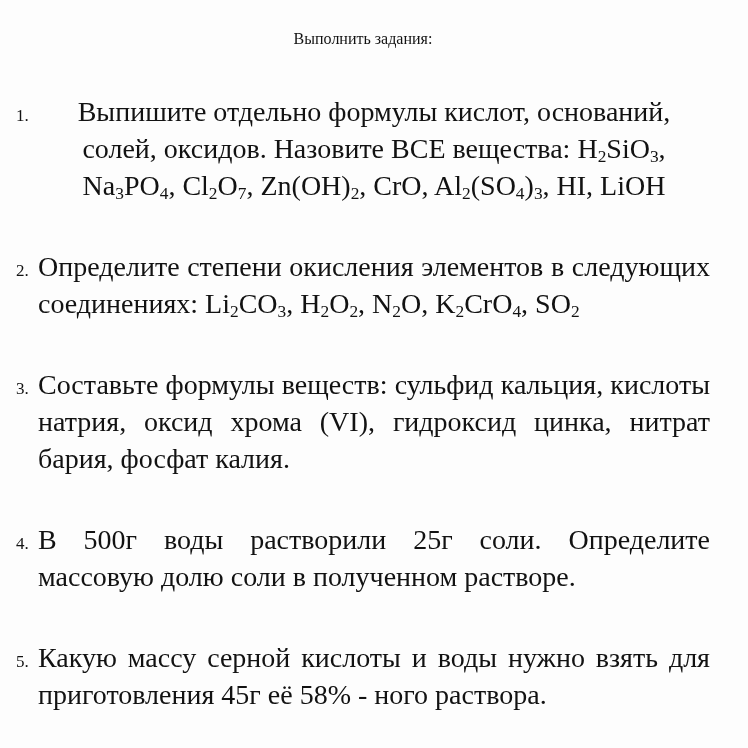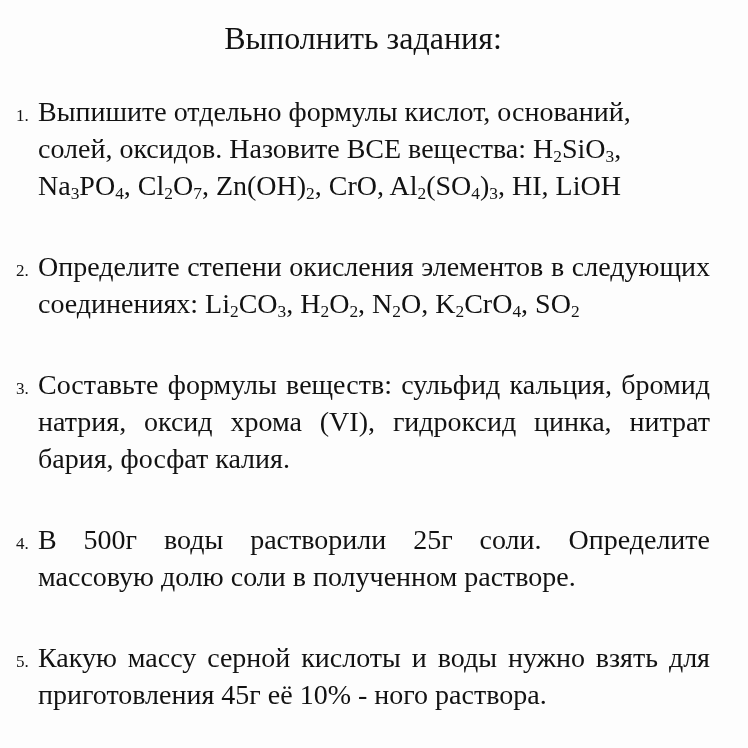--- a/index.html
+++ b/index.html
@@ -15,21 +15,21 @@
     overflow: hidden;
   }
   .doc {
     box-sizing: border-box;
     width: 748px;
     height: 748px;
     padding: 20px 38px 0 16px;
   }
   .doc-title {
     text-align: center;
-    font-size: 32px;
+    font-size: 16px;
     line-height: 37px;
     margin: 0 0 36px 0;
     font-weight: normal;
   }
   .task-list {
     margin: 0;
     padding: 0;
   }
   .task {
     display: flex;
@@ -40,20 +40,21 @@
     flex: 0 0 22px;
     width: 22px;
     font-size: 17px;
     line-height: 37px;
     white-space: nowrap;
   }
   .task-text {
     flex: 1 1 auto;
     font-size: 28px;
     line-height: 37px;
+    text-align: center;
   }
   .task-text.justify {
     text-align: justify;
     margin-top: 44px;
   }
   .task-text sub {
     font-size: 0.62em;
     line-height: 0;
     vertical-align: baseline;
     position: relative;
@@ -74,27 +75,27 @@
       <span class="task-text">Выпишите отдельно формулы кислот, оснований, солей, оксидов. Назовите ВСЕ вещества: H<sub>2</sub>SiO<sub>3</sub>, Na<sub>3</sub>PO<sub>4</sub>, Cl<sub>2</sub>O<sub>7</sub>, Zn(OH)<sub>2</sub>, CrO, Al<sub>2</sub>(SO<sub>4</sub>)<sub>3</sub>, HI, LiOH</span>
     </div>
 
     <div class="task">
       <span class="task-num">2.</span>
       <span class="task-text justify">Определите степени окисления элементов в следующих соединениях: Li<sub>2</sub>CO<sub>3</sub>, H<sub>2</sub>O<sub>2</sub>, N<sub>2</sub>O, K<sub>2</sub>CrO<sub>4</sub>, SO<sub>2</sub></span>
     </div>
 
     <div class="task">
       <span class="task-num">3.</span>
-      <span class="task-text justify">Составьте формулы веществ: сульфид кальция, бромид натрия, оксид хрома (VI), гидроксид цинка, нитрат бария, фосфат калия.</span>
+      <span class="task-text justify">Составьте формулы веществ: сульфид кальция, кислоты натрия, оксид хрома (VI), гидроксид цинка, нитрат бария, фосфат калия.</span>
     </div>
 
     <div class="task">
       <span class="task-num">4.</span>
       <span class="task-text justify">В 500г воды растворили 25г соли. Определите массовую долю соли в полученном растворе.</span>
     </div>
 
     <div class="task">
       <span class="task-num">5.</span>
-      <span class="task-text justify">Какую массу серной кислоты и воды нужно взять для приготовления 45г её 10% - ного раствора.</span>
+      <span class="task-text justify">Какую массу серной кислоты и воды нужно взять для приготовления 45г её 58% - ного раствора.</span>
     </div>
 
   </div>
 </div>
 
 </body></html>

